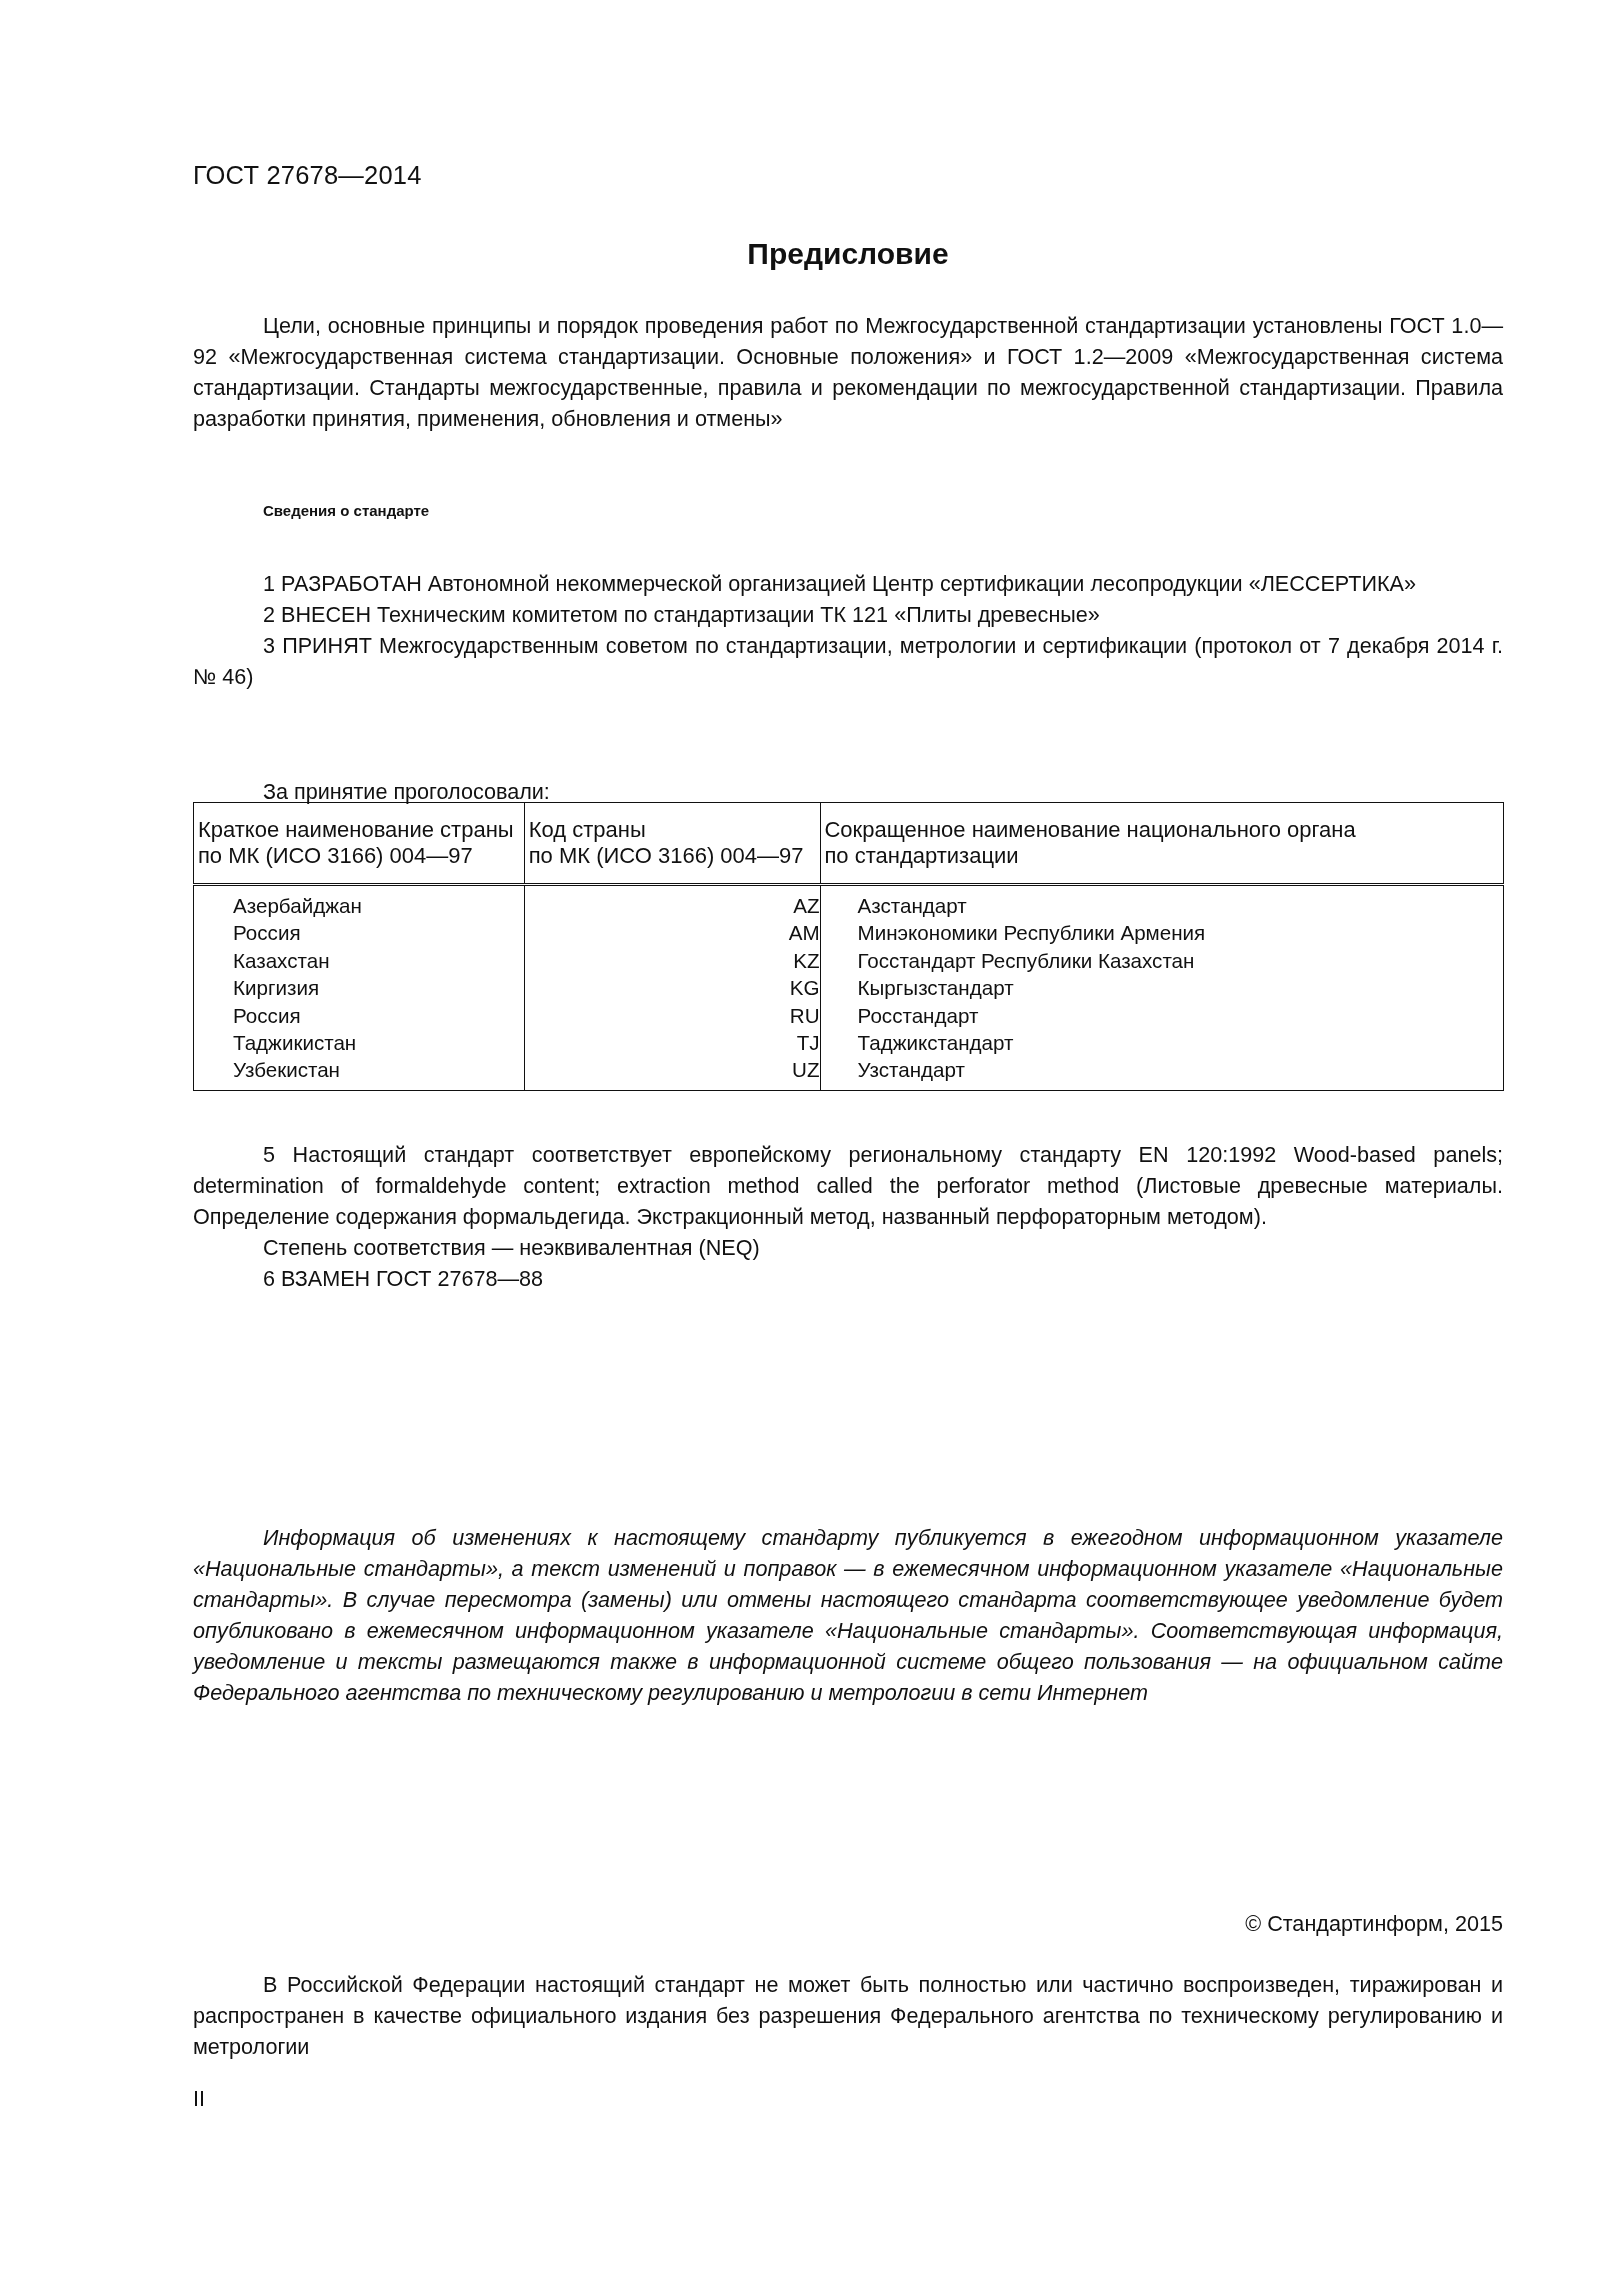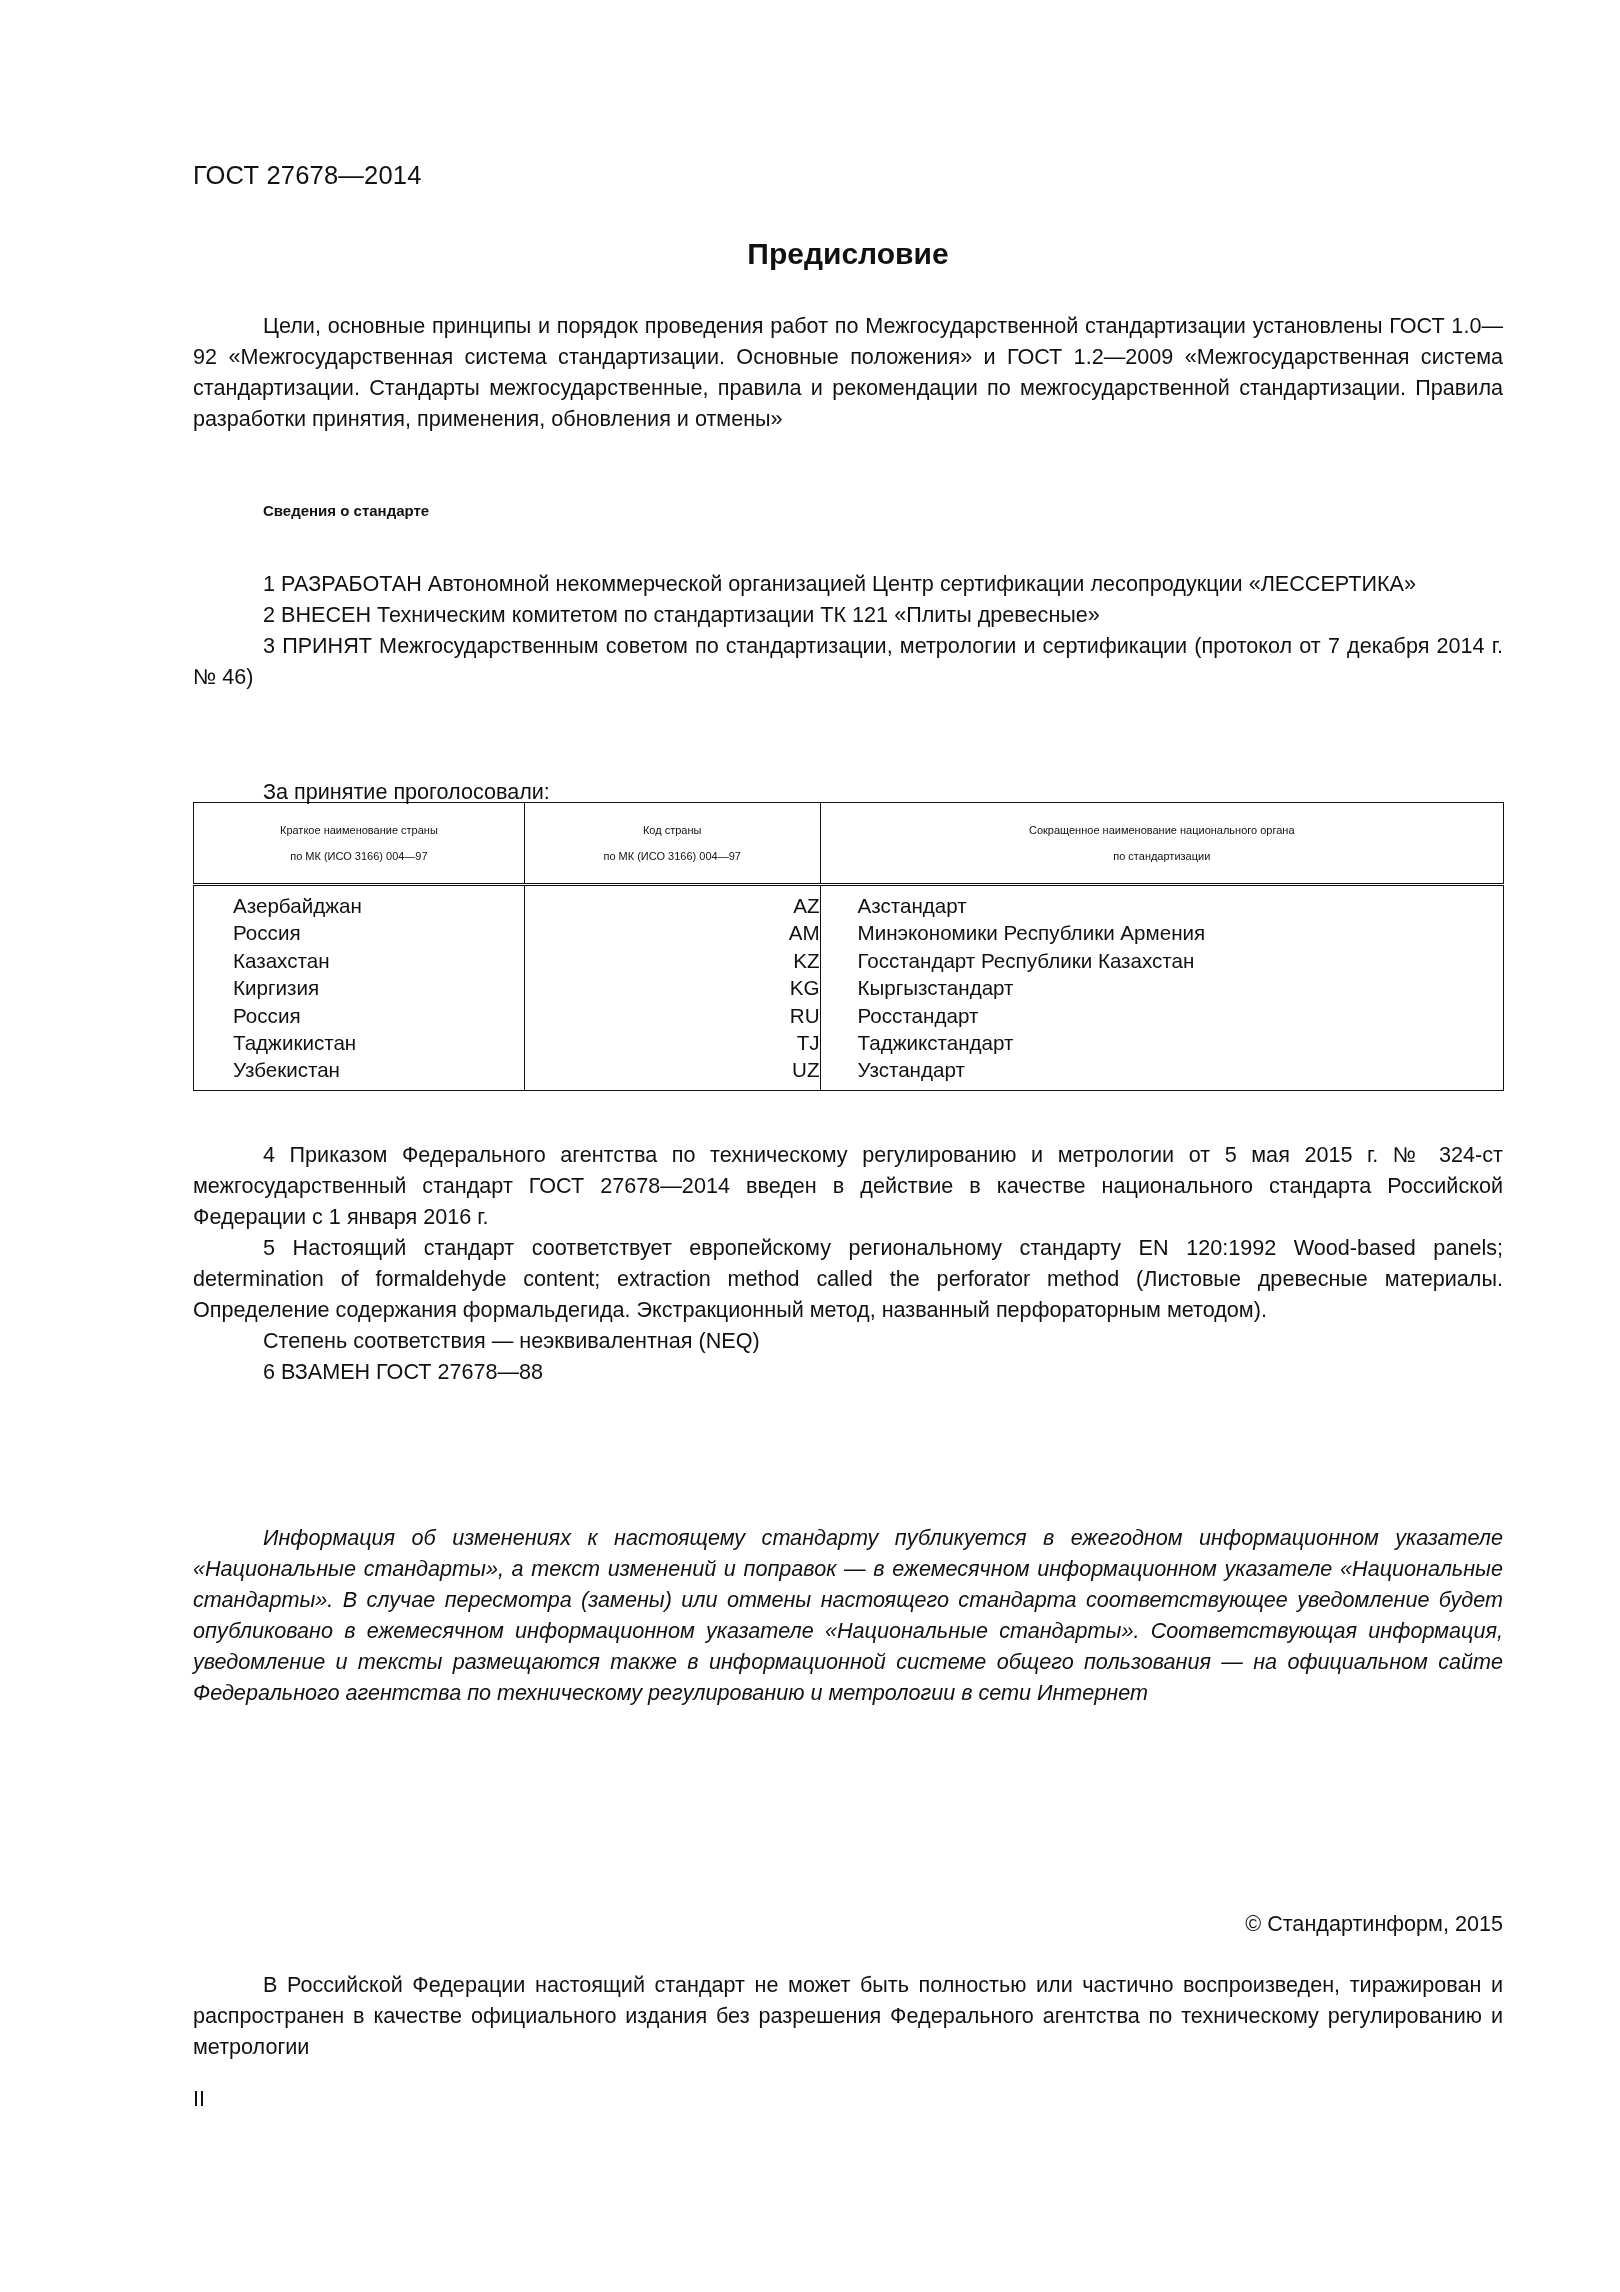--- a/index.html
+++ b/index.html
@@ -8,22 +8,22 @@
   .abs { position: absolute; }
   .col { left: 193px; width: 1310px; }
   .doc-code { left: 193px; top: 161px; font-size: 25.5px; font-weight: normal; letter-spacing: 0.2px; }
   .title { left: 0; width: 1696px; text-align: center; top: 237px; font-size: 30px; font-weight: bold; }
   .para { font-size: 21.6px; line-height: 31px; text-align: justify; margin: 0; }
   .para p { margin: 0; text-indent: 70px; text-align: justify; }
   .bold-sub { font-size: 15px; font-weight: bold; left: 263px; }
   .italic { font-style: italic; }
   table.vote { position: absolute; left: 193px; top: 802px; width: 1311px; border-collapse: collapse;
                font-size: 20.6px; }
-  table.vote th { font-weight: normal; font-size: 11px; line-height: 26.5px; height: 80px;
-                  border: 1.5px solid #111; border-bottom: 3.9px double #111; padding: 0 3.9px; text-align: center; }
+  table.vote th { font-weight: normal; font-size: 22px; line-height: 26.5px; height: 80px;
+                  border: 1.5px solid #111; border-bottom: 3.9px double #111; padding: 0 3.9px; text-align: left; }
   table.vote td { border-left: 1.5px solid #111; border-right: 1.5px solid #111; padding: 0; line-height: 27.4px; vertical-align: top; }
   table.vote tbody tr:first-child td { padding-top: 5.9px; }
   table.vote tbody tr:last-child td { border-bottom: 1.5px solid #111; padding-bottom: 5.9px; }
   table.vote td.c1 { padding-left: 39px; }
   table.vote td.c2 { text-align: right; }
   table.vote td.c3 { padding-left: 37px; }
   .copyright { right: 117px; top: 1911px; font-size: 21.6px; text-align: right; }
   .page-num { left: 193px; top: 2086px; font-size: 21.6px; }
 </style>
 </head>
@@ -104,21 +104,20 @@
     </tr>
     <tr>
       <td class="c1">Узбекистан</td>
       <td class="c2">UZ</td>
       <td class="c3">Узстандарт</td>
     </tr>
   </tbody>
 </table>
 
 <div class="abs col para" style="top:1139px;">
-  <p>4 Приказом Федерального агентства по техническому регулированию и метрологии от 5 мая 2015 г. № 324-ст межгосударственный стандарт ГОСТ 27678—2014 введен в действие в качестве национального стандарта Российской Федерации с 1 января 2016 г.</p>
   <p>5 Настоящий стандарт соответствует европейскому региональному стандарту EN 120:1992 Wood-based panels; determination of formaldehyde content; extraction method called the perforator method (Листовые древесные материалы. Определение содержания формальдегида. Экстракционный метод, названный перфораторным методом).</p>
   <p>Степень соответствия — неэквивалентная (NEQ)</p>
   <p>6  ВЗАМЕН ГОСТ 27678—88</p>
 </div>
 
 <div class="abs col para italic" style="top:1522px;">
   <p>Информация об изменениях к настоящему стандарту публикуется в ежегодном информационном указателе «Национальные стандарты», а текст изменений и поправок — в ежемесячном информационном указателе «Национальные стандарты». В случае пересмотра (замены) или отмены настоящего стандарта соответствующее уведомление будет опубликовано в ежемесячном информационном указателе «Национальные стандарты». Соответствующая информация, уведомление и тексты размещаются также в информационной системе общего пользования — на официальном сайте Федерального агентства по техническому регулированию и метрологии в сети Интернет</p>
 </div>
 
 <div class="abs copyright">© Стандартинформ, 2015</div>

